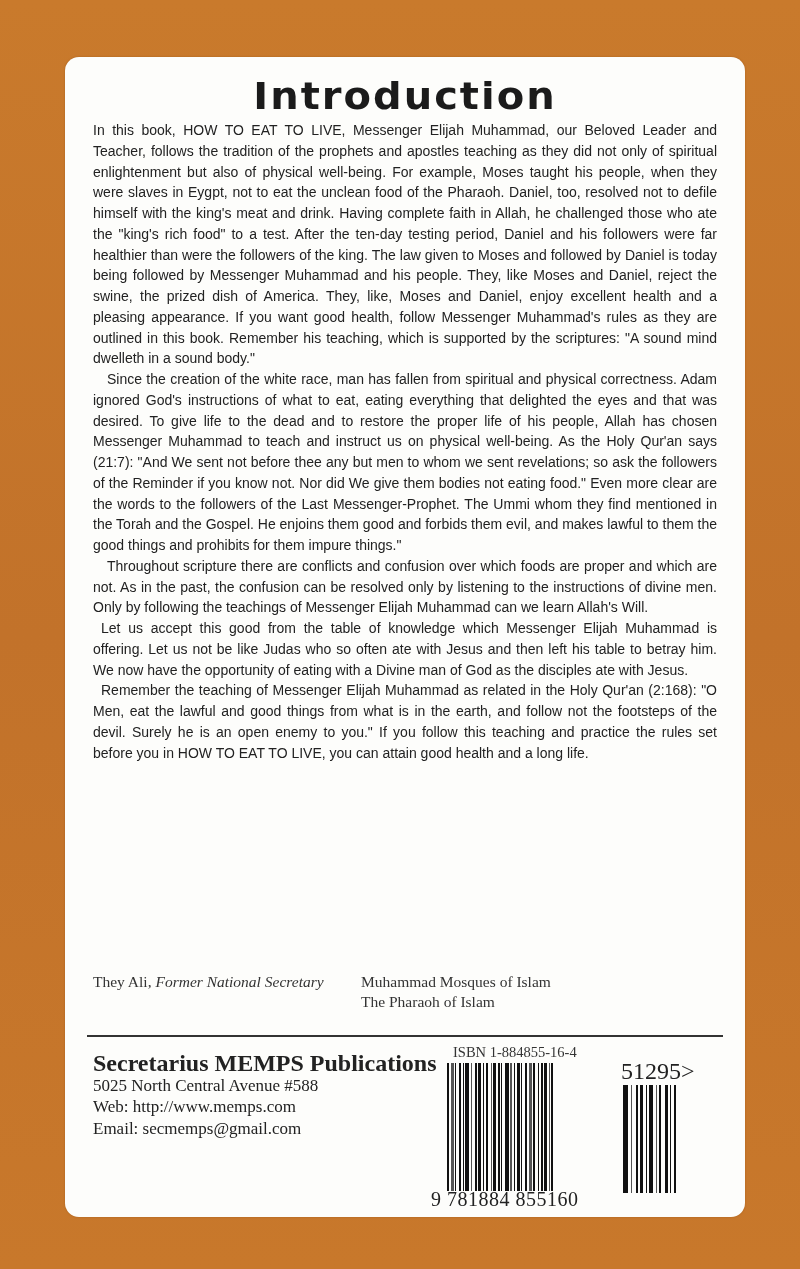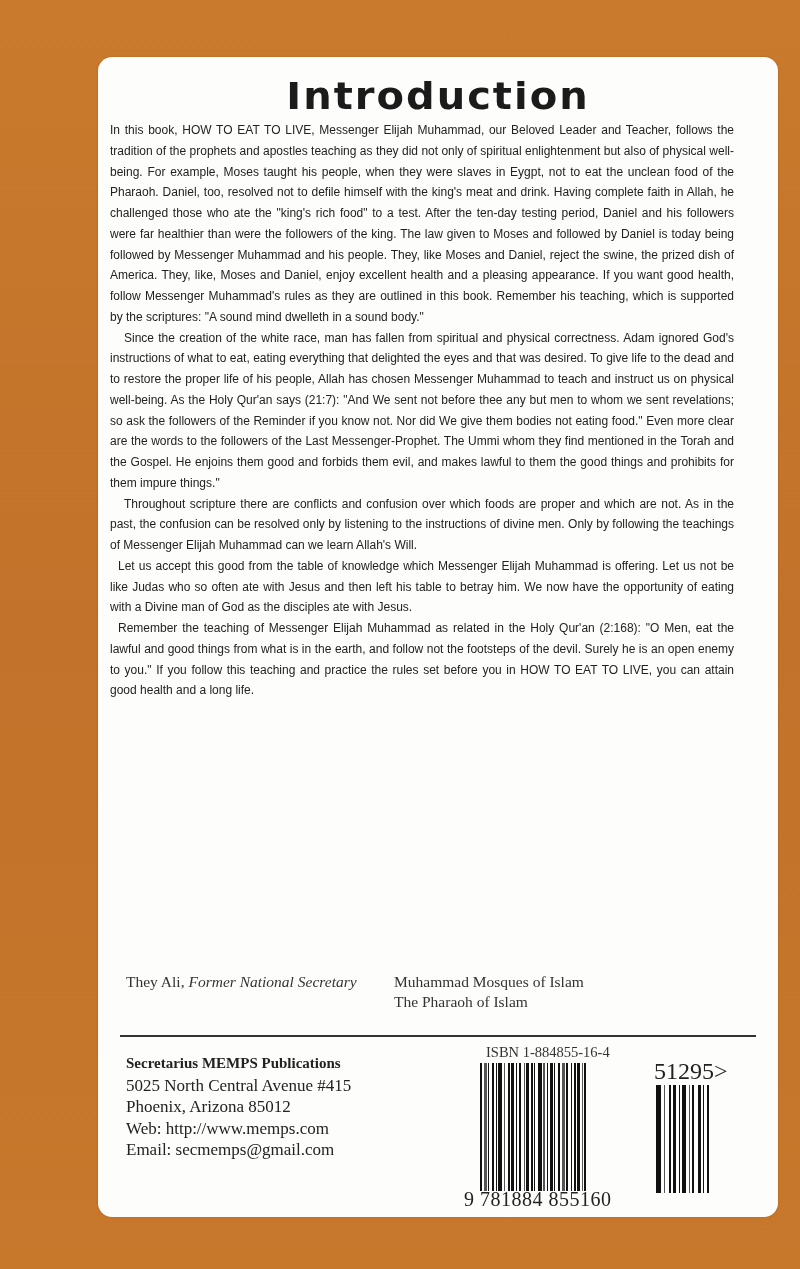--- a/index.html
+++ b/index.html
@@ -6,51 +6,50 @@
   body {
     width:800px; height:1269px; overflow:hidden;
     background:#c4742a;
     background-image: linear-gradient(180deg, #c97a2c 0%, #c2722a 50%, #c8782b 100%);
     position:relative;
   }
   .panel {
     position:absolute; left:65px; top:57px; width:680px; height:1160px;
     background:#fdfdfb; border-radius:14px;
     box-shadow: 0 0 2px rgba(120,60,10,0.4);
-    margin-left: 33px;
   }
   .title {
     position:absolute; left:0; right:0; top:16px; text-align:center;
     font-family:"DejaVu Sans", sans-serif; font-weight:bold;
     font-size:40px; letter-spacing:2px; color:#1b1b1b;
     transform:scaleY(0.92);
   }
   .body-text {
-    position:absolute; left:12px; width:624px; top:63px;
-    font-family:"Liberation Sans", sans-serif; font-size:12px;
+    position:absolute; left:28px; width:624px; top:63px;
+    font-family:"Liberation Sans", sans-serif; font-size:14px;
     line-height:20.75px; color:#222; text-align:justify;
   }
   .body-text p { margin:0; }
   .body-text p.indent { text-indent:14px; }
   .body-text p.indent-s { text-indent:8px; }
   .sig {
     position:absolute; top:915px; left:28px; width:630px;
     font-family:"Liberation Serif", serif; font-size:15.5px; color:#333; line-height:20px;
   }
   .sig .author { position:absolute; left:0; top:0; }
   .sig .author i { }
   .sig .org { position:absolute; left:268px; top:0; }
   .divider {
     position:absolute; left:22px; right:22px; top:978px; height:2px; background:#333;
   }
   .publisher {
     position:absolute; left:28px; top:996px;
     font-family:"Liberation Serif", serif; font-size:17px; color:#222; line-height:21.5px;
   }
-  .publisher .name { font-weight:bold; font-size:15px; }
+  .publisher .name { font-weight:bold; font-size:24px; }
   .isbn-label {
     position:absolute; left:388px; top:987px;
     font-family:"Liberation Serif", serif; font-size:14.5px; color:#333;
   }
   .barcode-main {
     position:absolute; left:382px; top:1006px; width:162px; height:128px;
     display:flex; align-items:stretch;
   }
   .barcode-main .bar { height:100%; }
   .barcode-digits {
@@ -85,22 +84,21 @@
     <div class="org">
       <div>Muhammad Mosques of Islam</div>
       <div>The Pharaoh of Islam</div>
     </div>
   </div>
 
   <div class="divider"></div>
 
   <div class="publisher">
     <div class="name">Secretarius MEMPS Publications</div>
-    <div>5025 North Central Avenue #415</div>
-    <div>Phoenix, Arizona 85012</div>
+    <div>5025 North Central Avenue #588</div>
     <div>Web: http://www.memps.com</div>
     <div>Email: secmemps@gmail.com</div>
   </div>
 
   <div class="isbn-label">ISBN 1-884855-16-4</div>
   <div class="barcode-main" id="bc-main">
       <div class="bar" style="width: 2px; background: rgb(17, 17, 17);"></div>
       <div class="bar" style="width: 2px; background: transparent;"></div>
       <div class="bar" style="width: 3px; background: rgb(85, 85, 85);"></div>
       <div class="bar" style="width: 1px; background: transparent;"></div>

